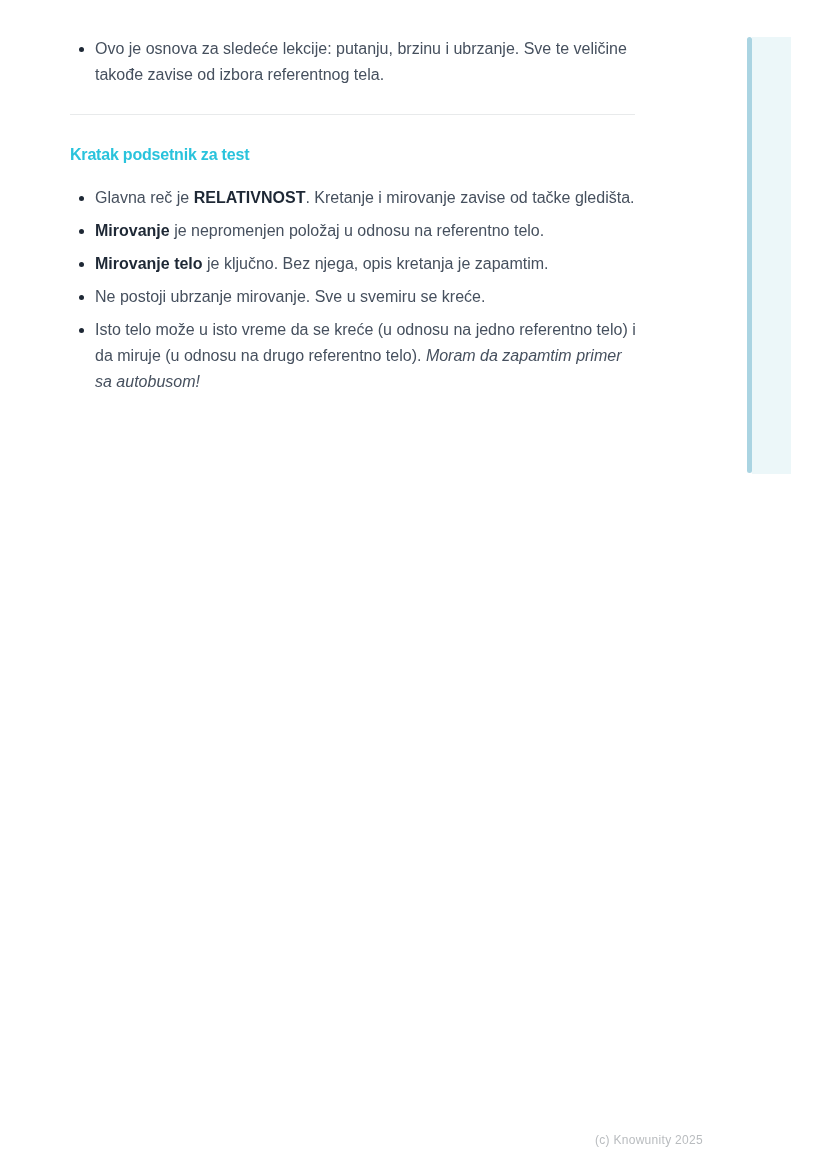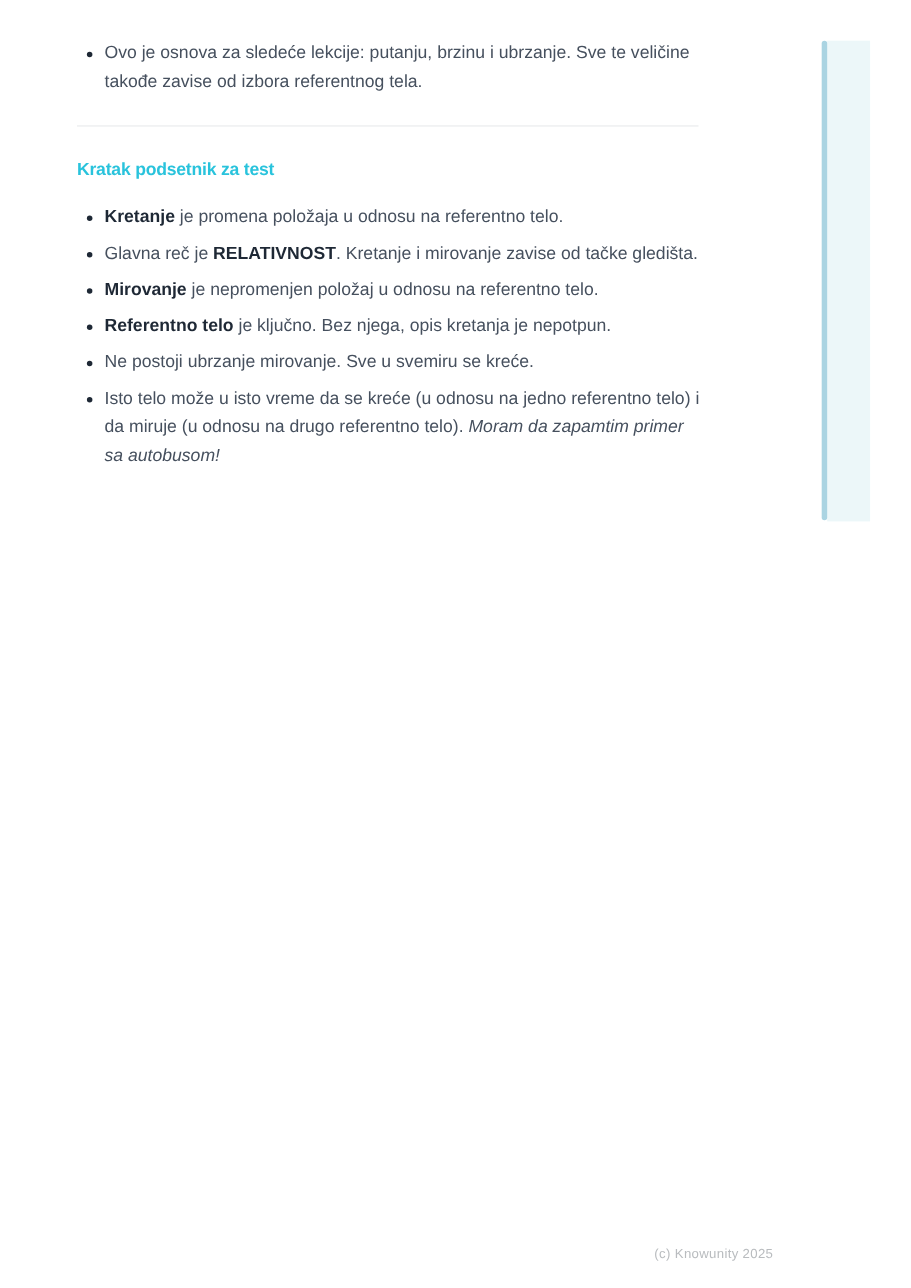--- a/index.html
+++ b/index.html
@@ -100,24 +100,23 @@
 
     <ul class="bullet-list">
         <li><span>Ovo je osnova za sledeće lekcije: putanju, brzinu i ubrzanje. Sve te veličine takođe zavise od izbora referentnog tela.</span></li>
       </ul>
 
     <hr class="divider">
 
     <h2 class="heading">Kratak podsetnik za test</h2>
 
     <ul class="bullet-list">
-        <li><strong>Kretanje</strong><span> je promena položaja u odnosu na referentno telo.</span></li>
         <li><span>Glavna reč je </span><strong>RELATIVNOST</strong><span>. Kretanje i mirovanje zavise od tačke gledišta.</span></li>
         <li><strong>Mirovanje</strong><span> je nepromenjen položaj u odnosu na referentno telo.</span></li>
-        <li><strong>Referentno telo</strong><span> je ključno. Bez njega, opis kretanja je nepotpun.</span></li>
+        <li><strong>Mirovanje telo</strong><span> je ključno. Bez njega, opis kretanja je zapamtim.</span></li>
         <li><span>Ne postoji ubrzanje mirovanje. Sve u svemiru se kreće.</span></li>
         <li><span>Isto telo može u isto vreme da se kreće (u odnosu na jedno referentno telo) i da miruje (u odnosu na drugo referentno telo). </span><em>Moram da zapamtim primer sa autobusom!</em></li>
       </ul>
 
   </div>
 
   <div class="edge-panel"></div>
 
   <div class="edge-line"></div>
 

